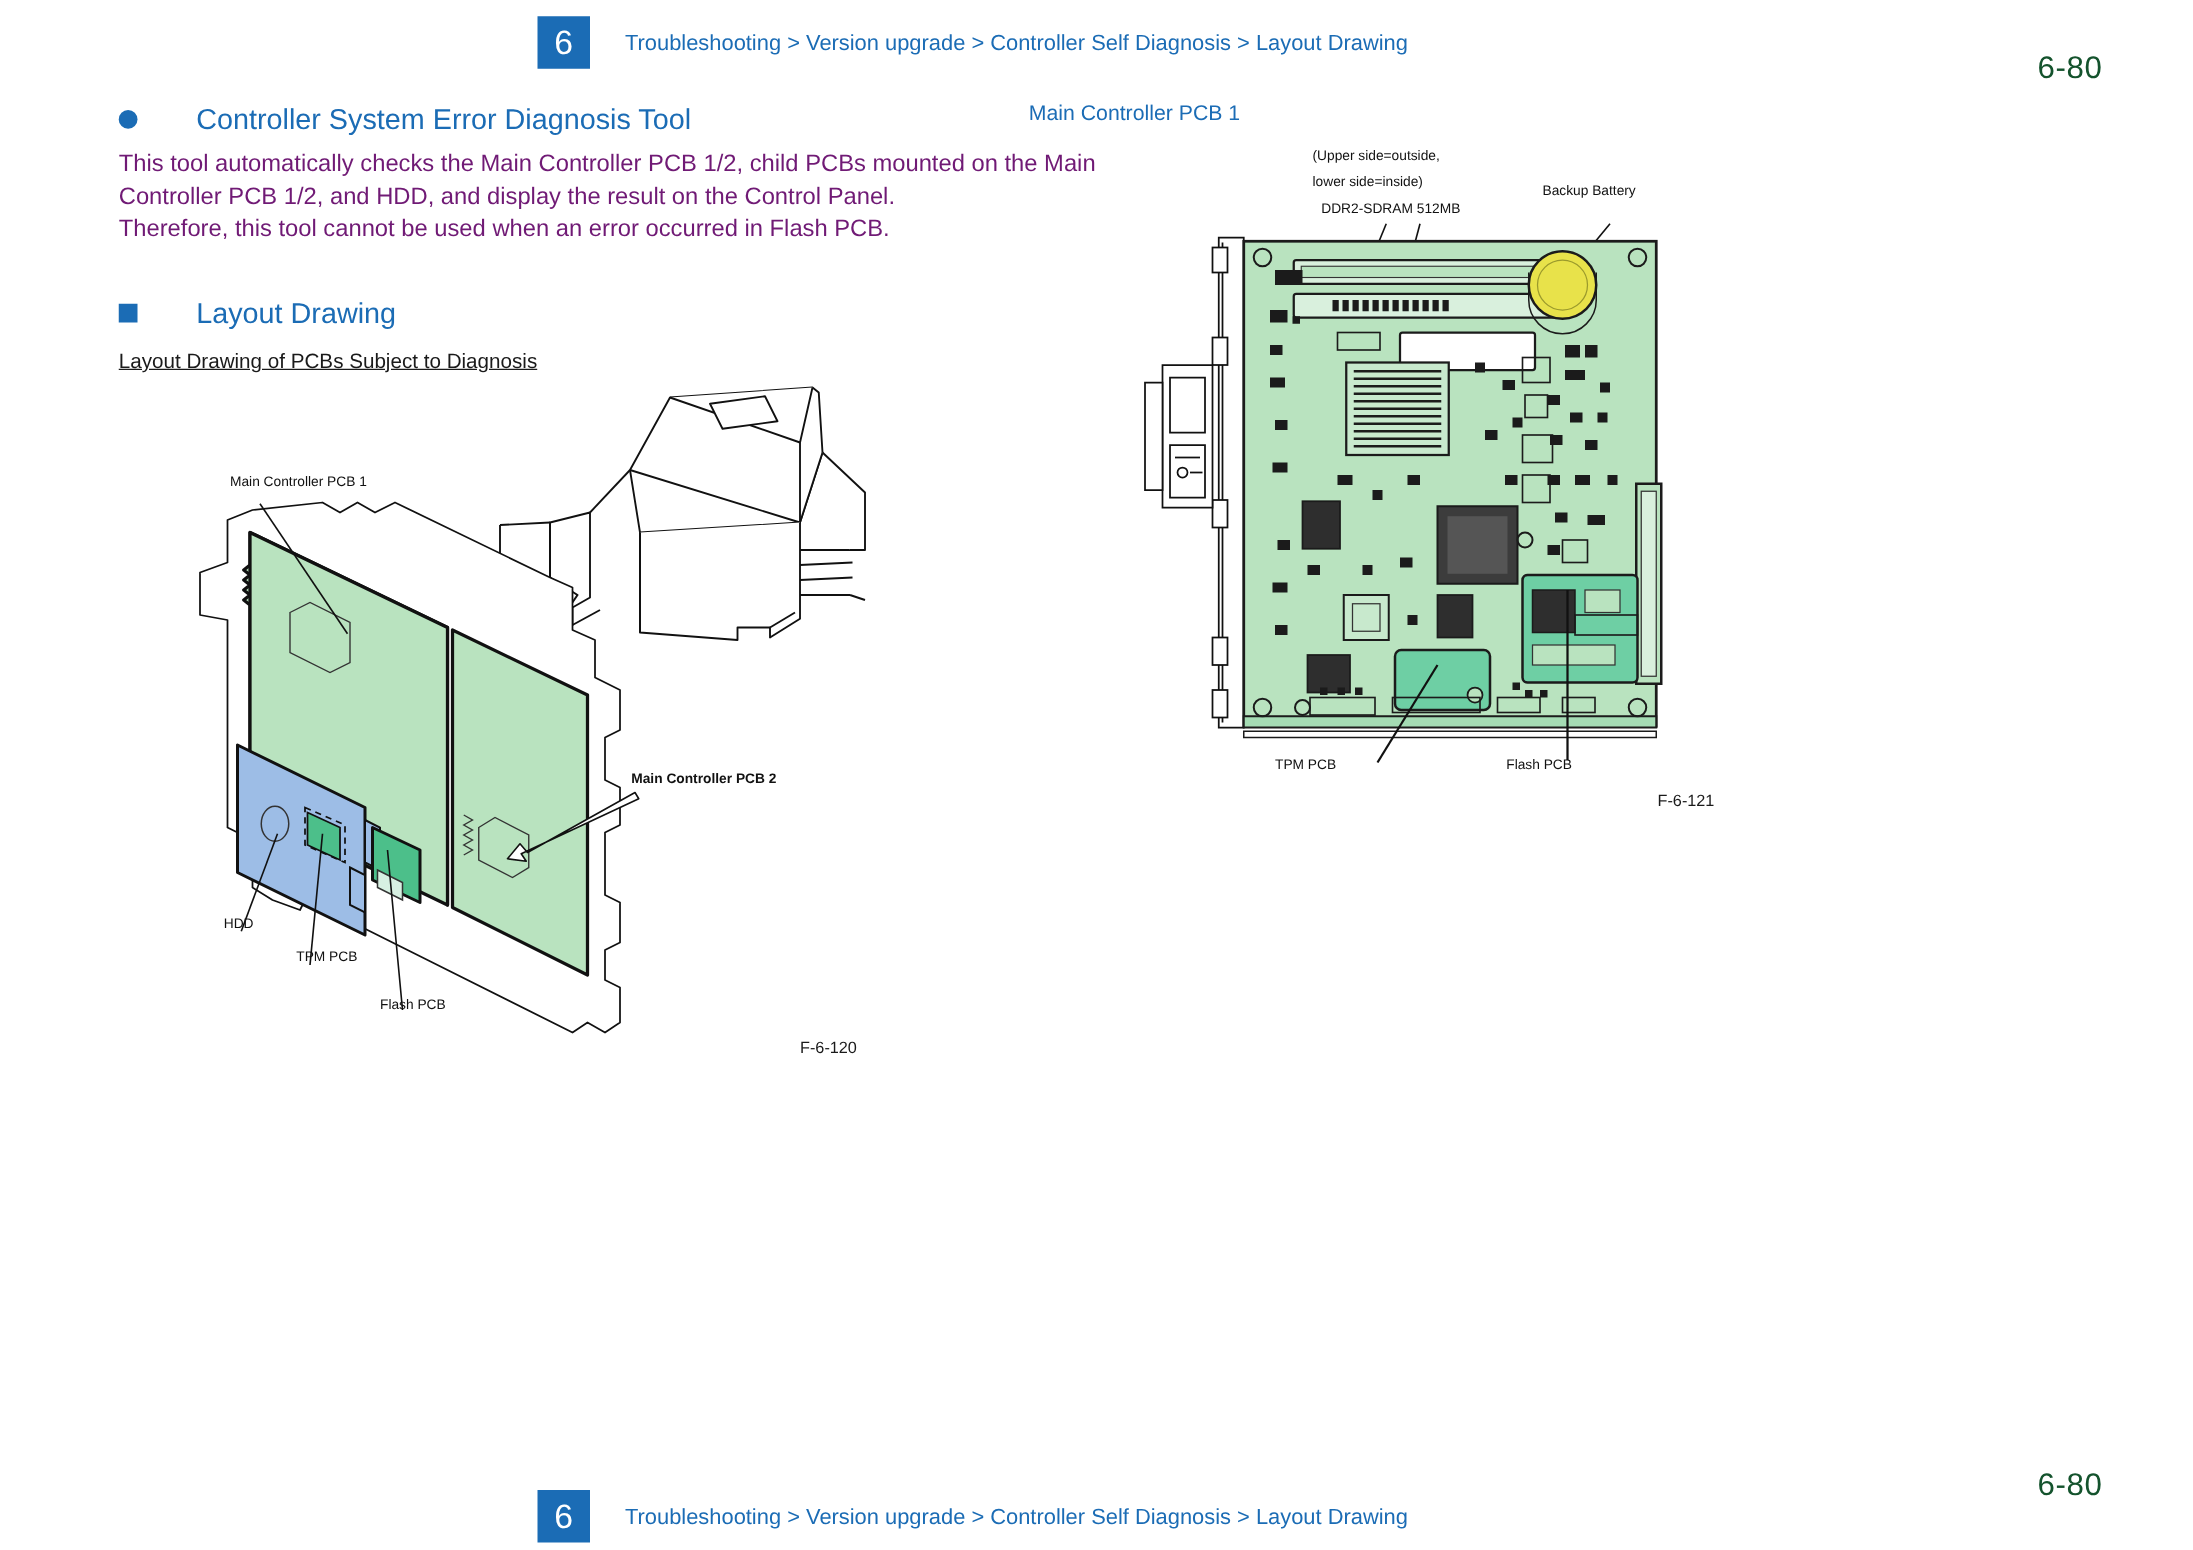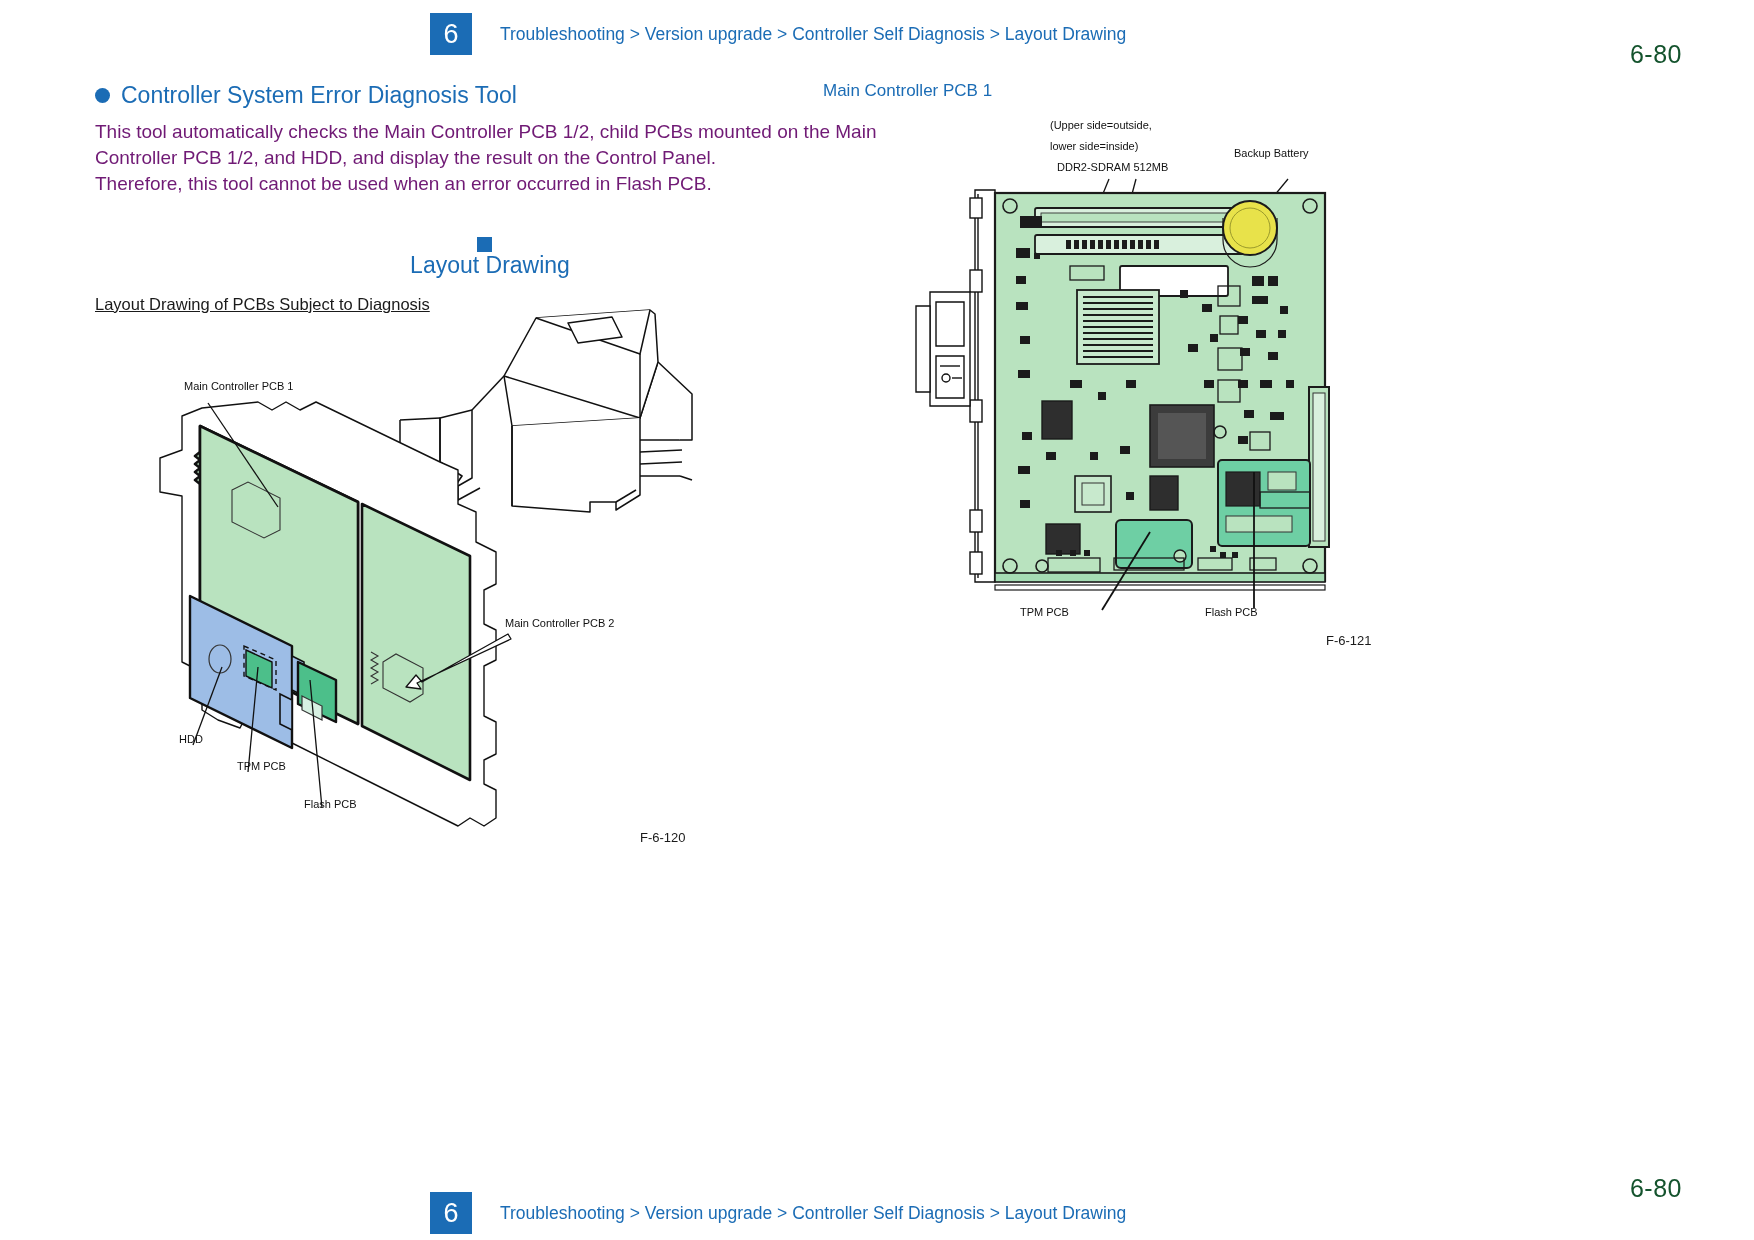--- a/index.html
+++ b/index.html
@@ -58,20 +58,21 @@
     top: 82px;
     width: 790px;
   }
 
   .h-bullet {
     display: flex;
     align-items: center;
     color: #1b6cb5;
     font-size: 23px;
     margin: 0 0 10px 0;
+    gap: 36px;
   }
   .h-bullet .dot {
     width: 15px;
     height: 15px;
     border-radius: 50%;
     background: #1b6cb5;
     margin-right: 11px;
     flex: 0 0 auto;
   }
   .h-bullet .sq {
@@ -81,21 +82,21 @@
     margin-right: 11px;
     flex: 0 0 auto;
   }
 
   .body-line {
     font-size: 19px;
     line-height: 26px;
     color: #701a75;
   }
 
-  #heading-layout-drawing { margin-top: 40px; flex-direction: column; }
+  #heading-layout-drawing { margin-top: 40px; }
   #layout-subtitle {
     font-size: 16.5px;
     margin-top: 16px;
     color: #1a1a1a;
     text-decoration: underline;
   }
 
   
   .figure {
     position: absolute;
@@ -243,21 +244,21 @@
       <line x1="182" y1="518" x2="170" y2="390"></line>
     </g>
 
     <g>
       <path d="M368,344 L282,392 L276,385 L266,397 L281,399 L277,393 L371,349 Z" fill="#ffffff" stroke="#111111" stroke-width="1.3" stroke-linejoin="round"></path>
     </g>
   </svg>
 
   <div class="calloutlabel" style="left:44px; top:90px;">Main Controller PCB 1</div>
 
-  <div class="calloutlabel" style="left:365px; top:327px;">Main Controller PCB 2</div>
+  <div class="calloutlabel" style="left:365px; top:327px;font-weight:bold;">Main Controller PCB 2</div>
 
   <div class="calloutlabel" style="left:39px; top:443px;">HDD</div>
 
   <div class="calloutlabel" style="left:97px; top:470px;">TPM PCB</div>
 
   <div class="calloutlabel" style="left:164px; top:508px;">Flash PCB</div>
 
   <div class="fig-caption" style="left:500px; top:540px;">F-6-120</div>
 </div>
 

